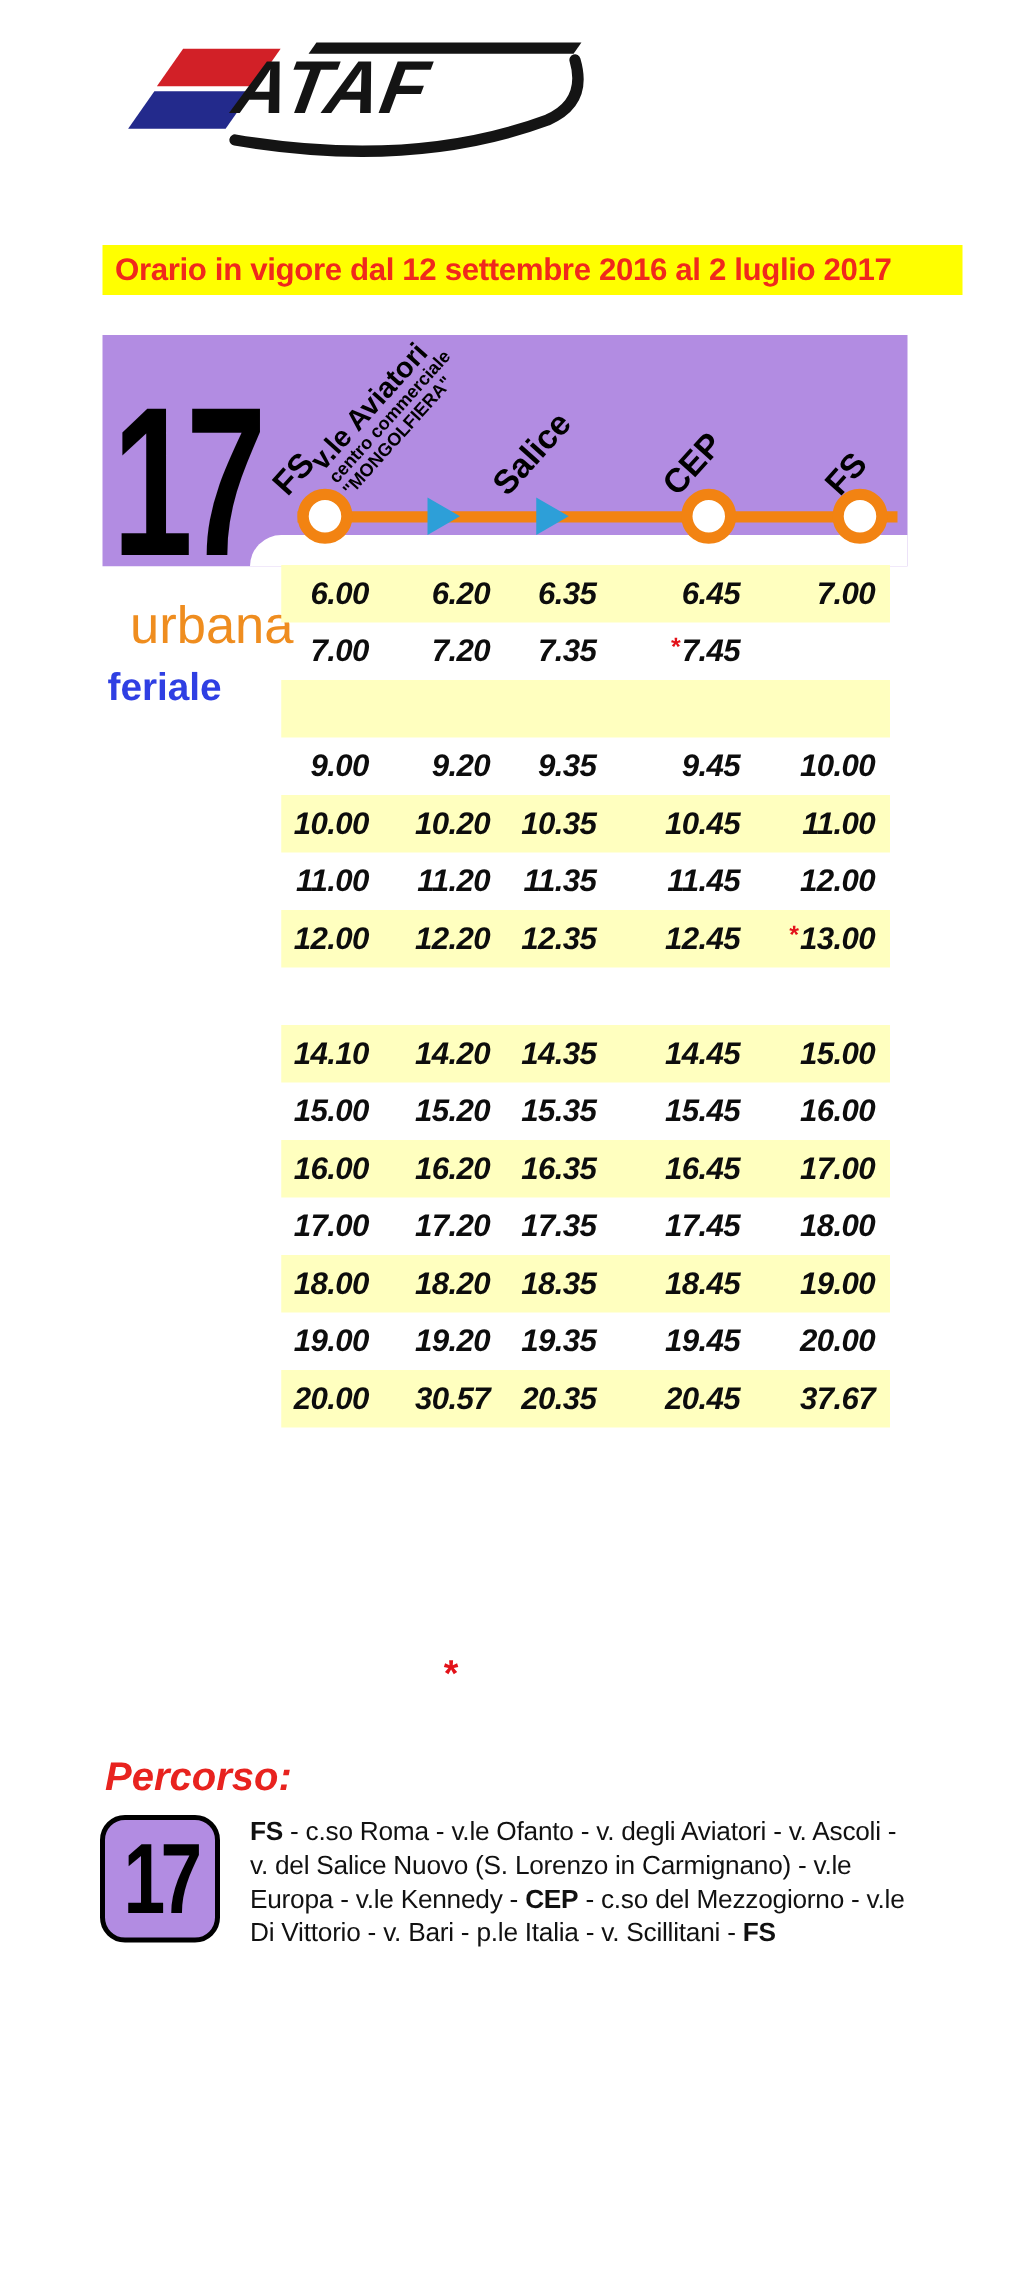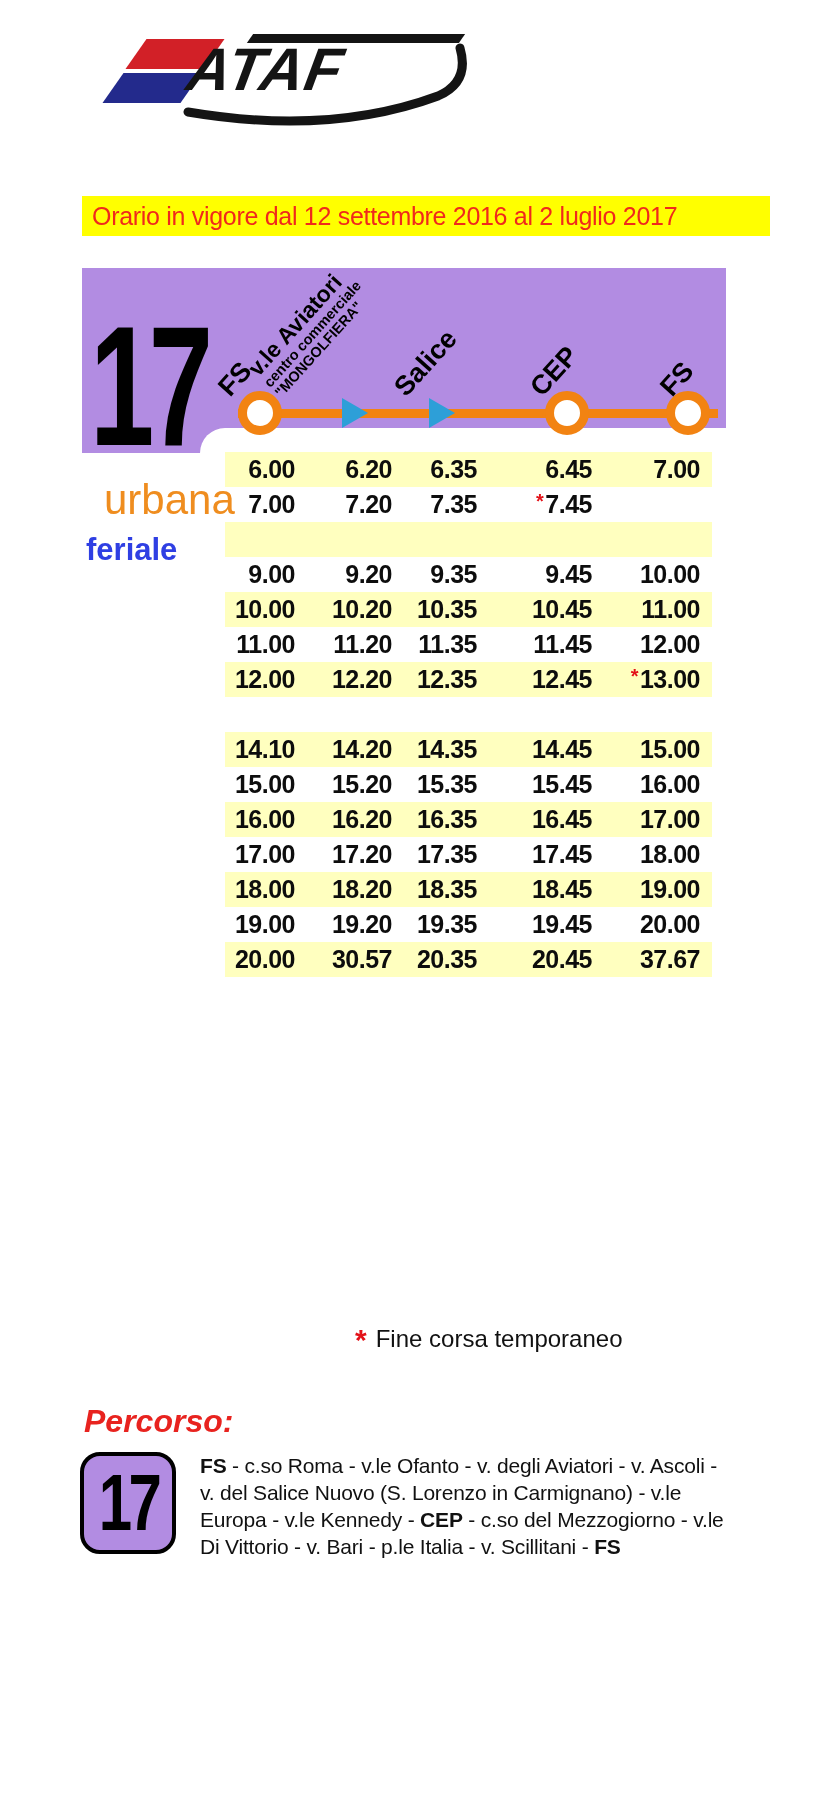--- a/index.html
+++ b/index.html
@@ -18,21 +18,21 @@
                font-style:italic; color:#141414; letter-spacing:1px; transform:skewX(-10deg);
                line-height:1; }
   .logo-swoosh { position:absolute; left:96px; top:10px; }
   .logo-subtitle { position:absolute; left:0; top:90px; width:400px; font-size:14.5px;
                    font-weight:bold; font-variant:small-caps; color:#232b5e;
                    letter-spacing:0.2px; white-space:nowrap; }
 
   
   .banner { position:absolute; left:82px; top:196px; width:688px; height:40px;
             background:var(--banner-yellow); color:var(--banner-red);
-            font-size:25px; font-weight:normal; line-height:40px; padding-left:10px;
+            font-size:25px; font-weight:bold; line-height:40px; padding-left:10px;
             box-sizing:border-box; letter-spacing:-0.3px; white-space:nowrap; }
 
   
   .header { position:absolute; left:82px; top:268px; width:644px; height:185px;
             background:var(--purple); }
   .cutout { position:absolute; left:118px; top:160px; right:0; bottom:0;
             background:#fff; border-top-left-radius:52px; }
   .big-number { position:absolute; left:8px; bottom:0px; font-size:170px; font-weight:bold;
                 line-height:0.78; letter-spacing:-8px; color:#000;
                 transform:scaleX(0.68); transform-origin:left bottom; }
@@ -52,22 +52,22 @@
 
   
   .urbana  { position:absolute; left:104px; top:476px; font-size:42px; font-weight:normal;
              color:var(--urbana-orange); }
   .feriale { position:absolute; left:86px; top:532px; font-size:31px; font-weight:bold;
              color:var(--feriale-blue); }
 
   
   .timetable { position:absolute; left:225px; top:452px; width:487px; }
   .t-row { display:grid; grid-template-columns:70px 97px 85px 115px 108px;
-           height:35px; align-items:center; padding-right:2px; width:487px;
-           box-sizing:border-box; }
+           height:46px; align-items:center; padding-right:2px; width:487px;
+           box-sizing:border-box;font-style:italic; }
   .t-row.alt { background:var(--stripe-yellow); }
   .t-cell { text-align:right; font-size:25px; font-weight:bold; color:#0d0d0d;
             letter-spacing:-0.5px; line-height:1; }
   .t-cell .star { color:var(--asterisk-red); font-size:20px; margin-right:2px;
                   position:relative; top:-5px; font-weight:bold; }
 
   
   .footnote { position:absolute; left:355px; top:1320px; font-size:24px; color:#111;
               display:flex; align-items:baseline; }
   .footnote-star { color:var(--asterisk-red); font-size:30px; font-weight:bold;
@@ -237,21 +237,20 @@
         <div class="t-cell">20.00</div>
         <div class="t-cell">30.57</div>
         <div class="t-cell">20.35</div>
         <div class="t-cell">20.45</div>
         <div class="t-cell">37.67</div>
       </div>
     </div>
 
   <div class="footnote">
     <span class="footnote-star">*</span>
-    <span>Fine corsa temporaneo</span>
   </div>
 
   <div class="percorso-title">Percorso:</div>
   <div class="badge">
     <div class="badge-number">17</div>
   </div>
   <div class="percorso-text"><b>FS</b><span> - c.so Roma - v.le Ofanto - v. degli Aviatori - v. Ascoli - v. del Salice Nuovo (S. Lorenzo in Carmignano) - v.le Europa - v.le Kennedy - </span><b>CEP</b><span> - c.so del Mezzogiorno - v.le Di Vittorio - v. Bari - p.le Italia - v. Scillitani - </span><b>FS</b></div>
 
 </div>
 

